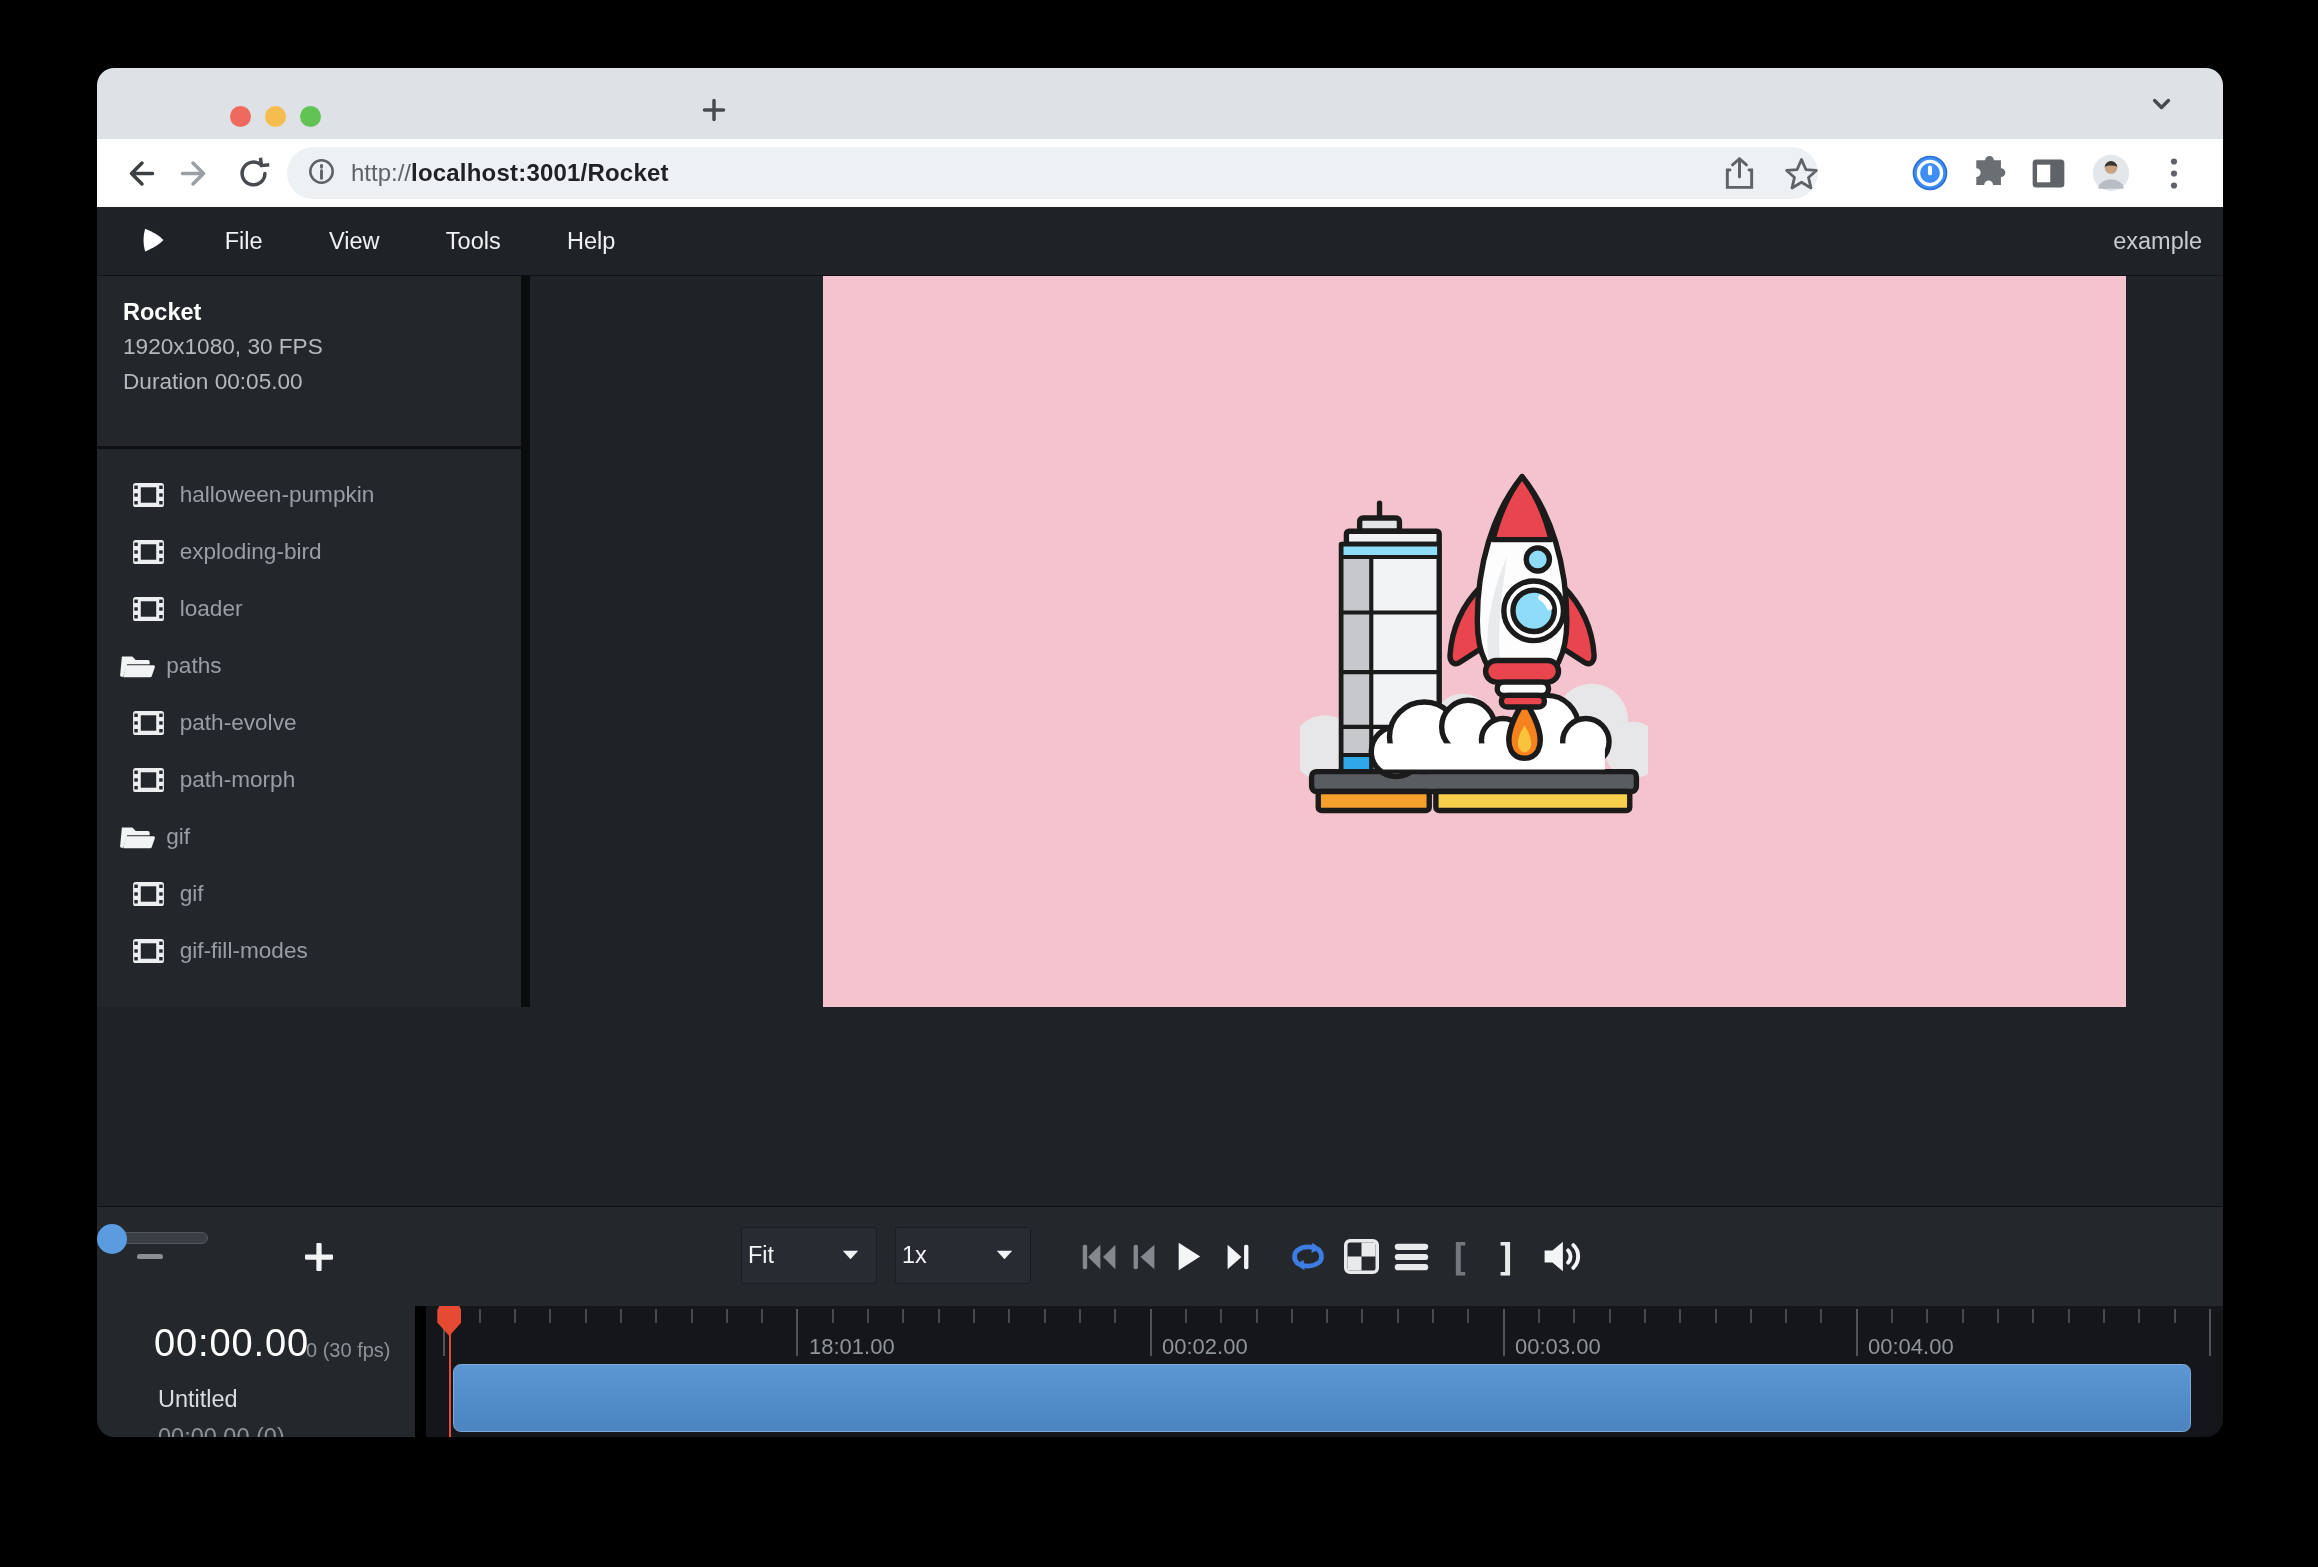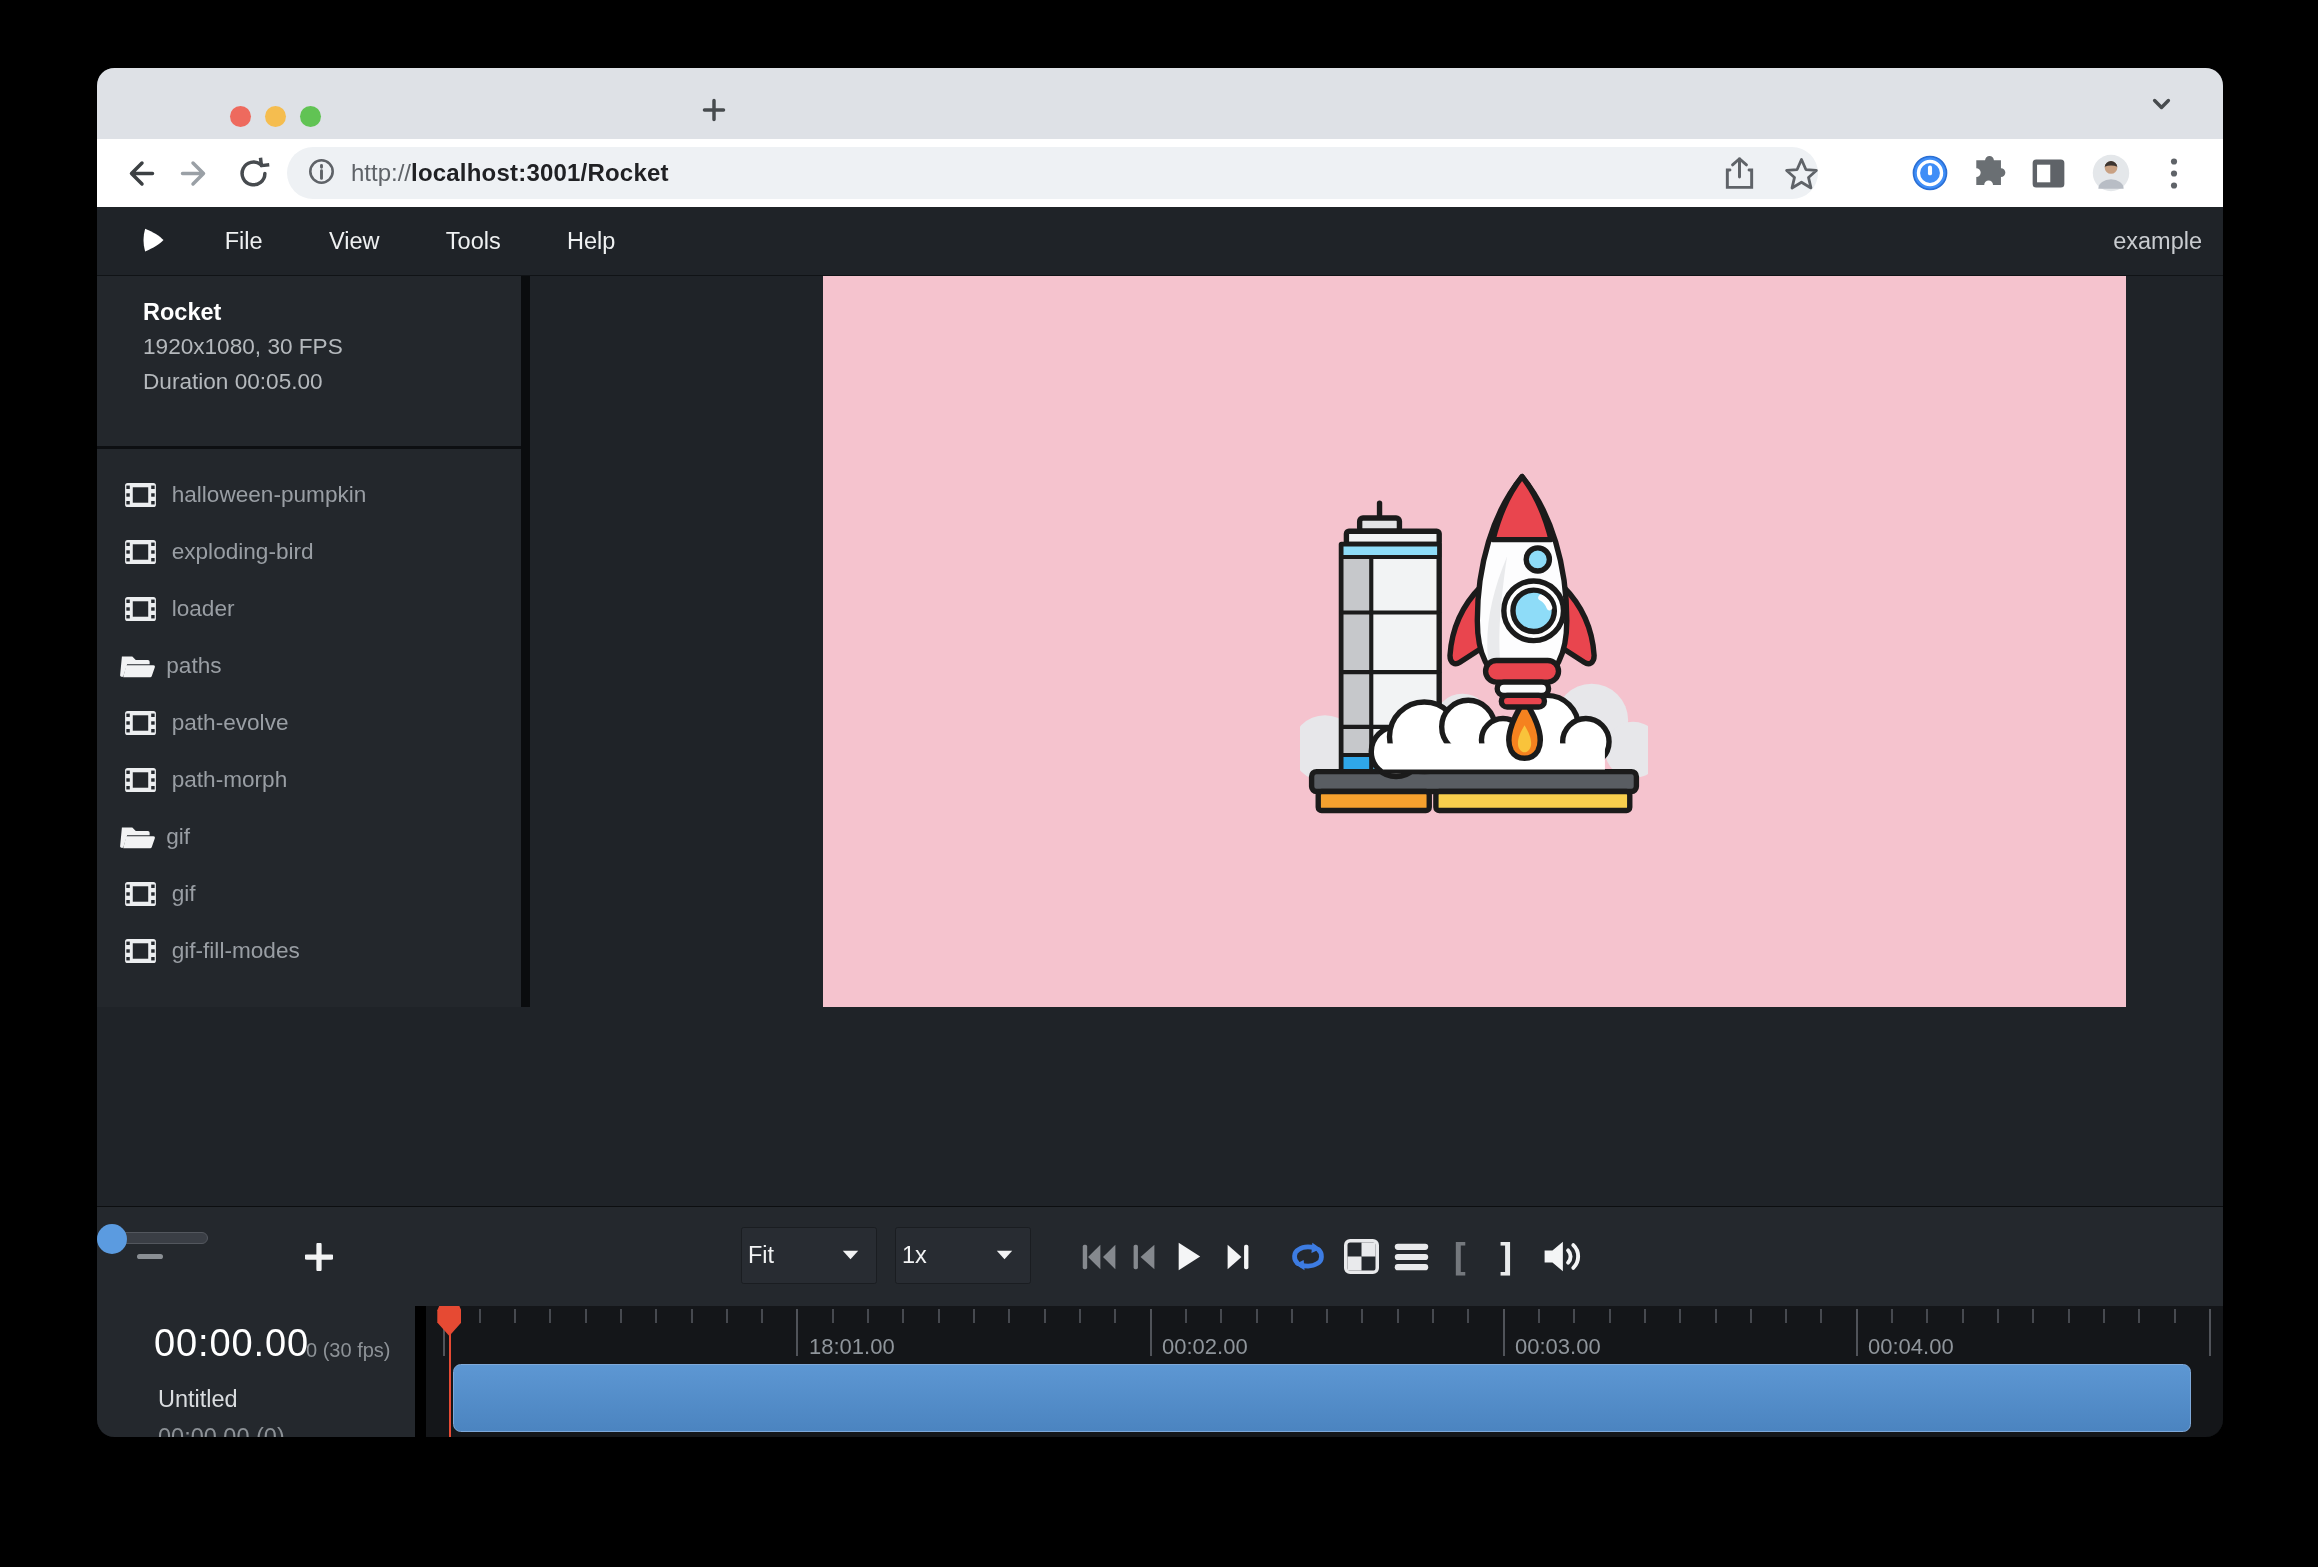--- a/index.html
+++ b/index.html
@@ -38,27 +38,27 @@
   
   #menubar{position:absolute;left:0;top:139px;width:2126px;height:68px;background:#1f2328;
     display:flex;align-items:center;}
   #menubar .logo{margin-left:42px;}
   .menu-item{color:#eff1f2;font-size:23.5px;padding:0 8.7px;margin-left:49px;}
   #menubar .right-label{position:absolute;right:21px;color:#c9ccd0;font-size:23.5px;}
   
   #content{position:absolute;left:0;top:207px;width:2126px;height:731px;background:#1f2328;border-top:1.7px solid #101316;box-sizing:border-box;}
   #sidebar{position:absolute;left:0;top:0;width:424px;height:731px;background:#23272c;}
   #sidebar-divider{position:absolute;left:424px;top:0;width:8.7px;height:731px;background:#0a0c0e;}
-  #comp-info{position:absolute;left:26px;top:22.6px;margin-left:20px;}
+  #comp-info{position:absolute;left:26px;top:22.6px;}
   #comp-info .name{font-size:23.5px;font-weight:700;color:#fff;}
   #comp-info .meta{font-size:22.6px;color:#b5b9bd;margin-top:8.7px;}
   #comp-hr{position:absolute;left:0;top:170px;width:424px;height:2.6px;background:#0d0f12;}
   #comp-list{position:absolute;left:0;top:190px;width:424px;}
   .sb-item{height:57px;display:flex;align-items:center;}
-  .sb-item.comp{padding-left:28px;}
+  .sb-item.comp{padding-left:36px;}
   .sb-item.folder{padding-left:22.6px;}
   .sb-item .icon{width:38px;display:flex;align-items:center;}
   .sb-item .sb-label{font-size:22.6px;color:#999ea4;margin-left:8.7px;white-space:nowrap;}
   
   #preview{position:absolute;left:433px;top:0;width:1692px;height:731px;background:#1f2328;}
   #canvas{position:absolute;left:293px;top:0;width:1303px;height:731px;background:#f5c3ce;}
   #rocket-art{position:absolute;left:477px;top:184px;width:348px;height:358px;}
   
   #controls{position:absolute;left:0;top:930px;width:2126px;height:100px;background:#24282d;
     border-top:1.7px solid #0c0e10;box-sizing:border-box;}

